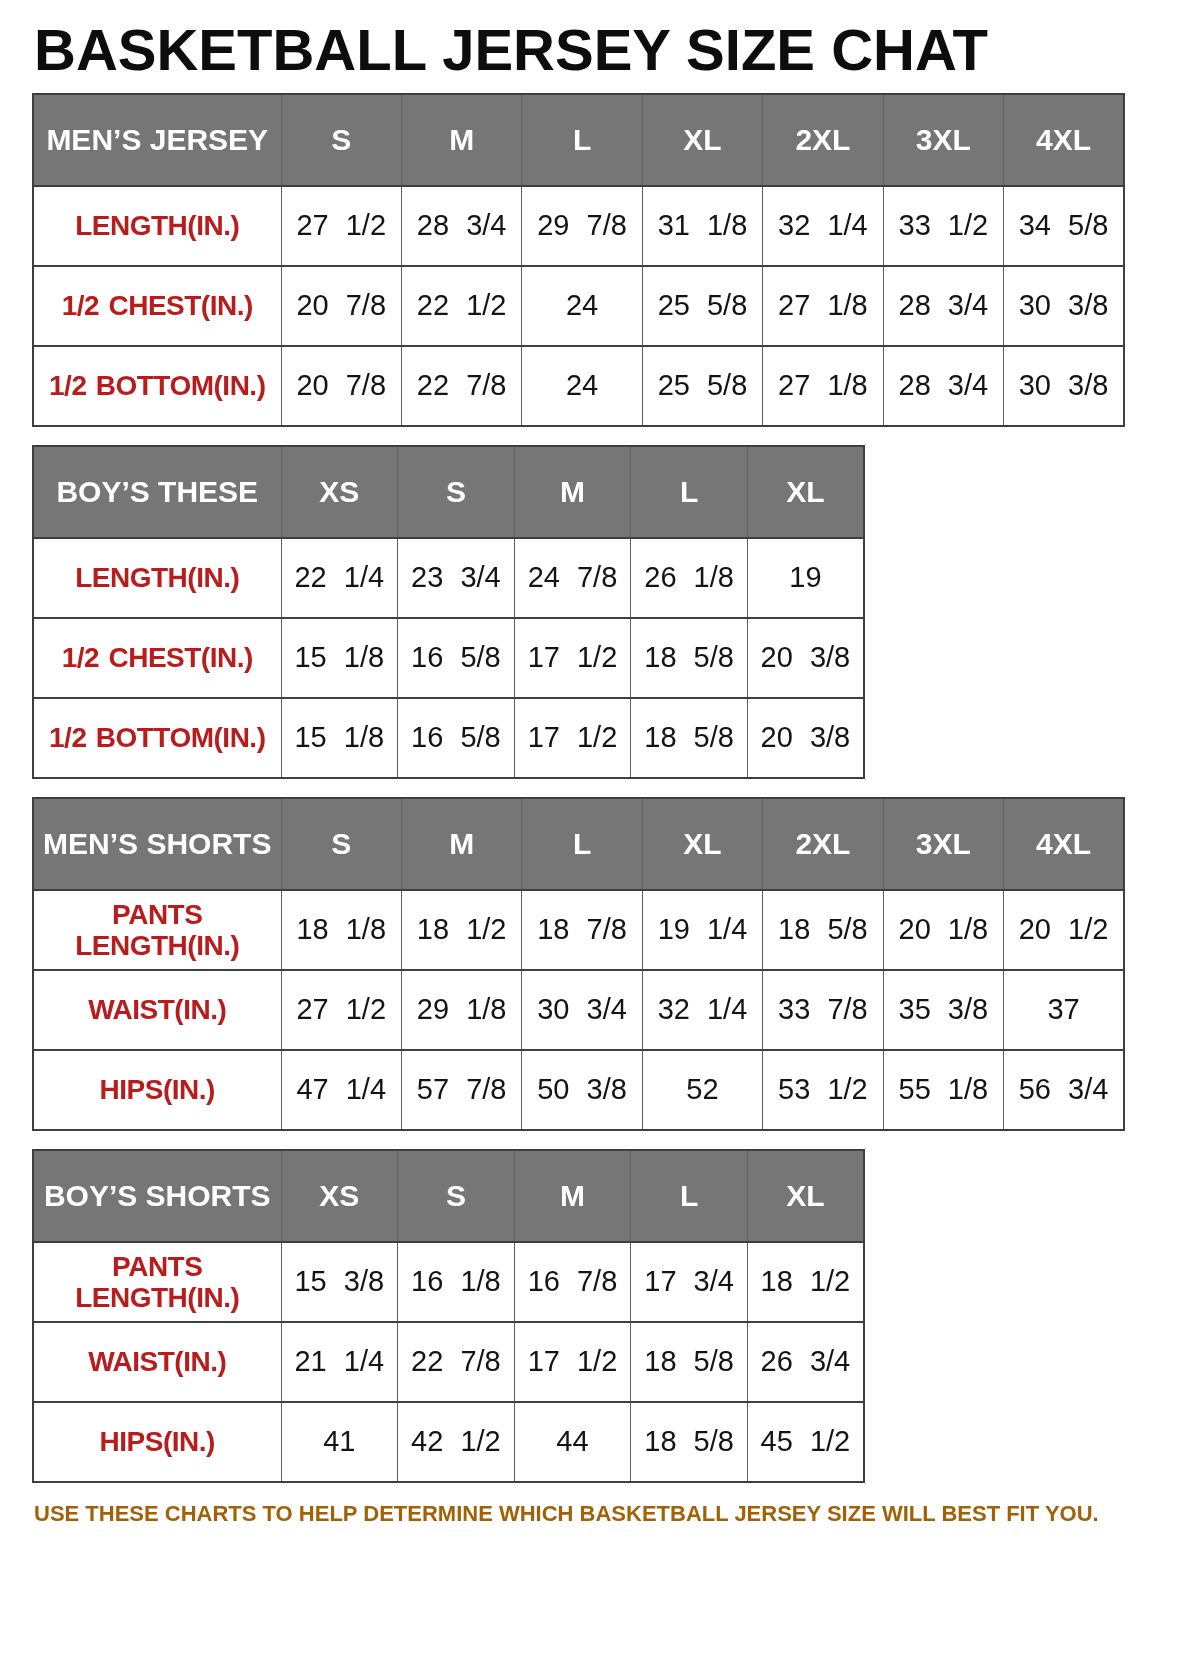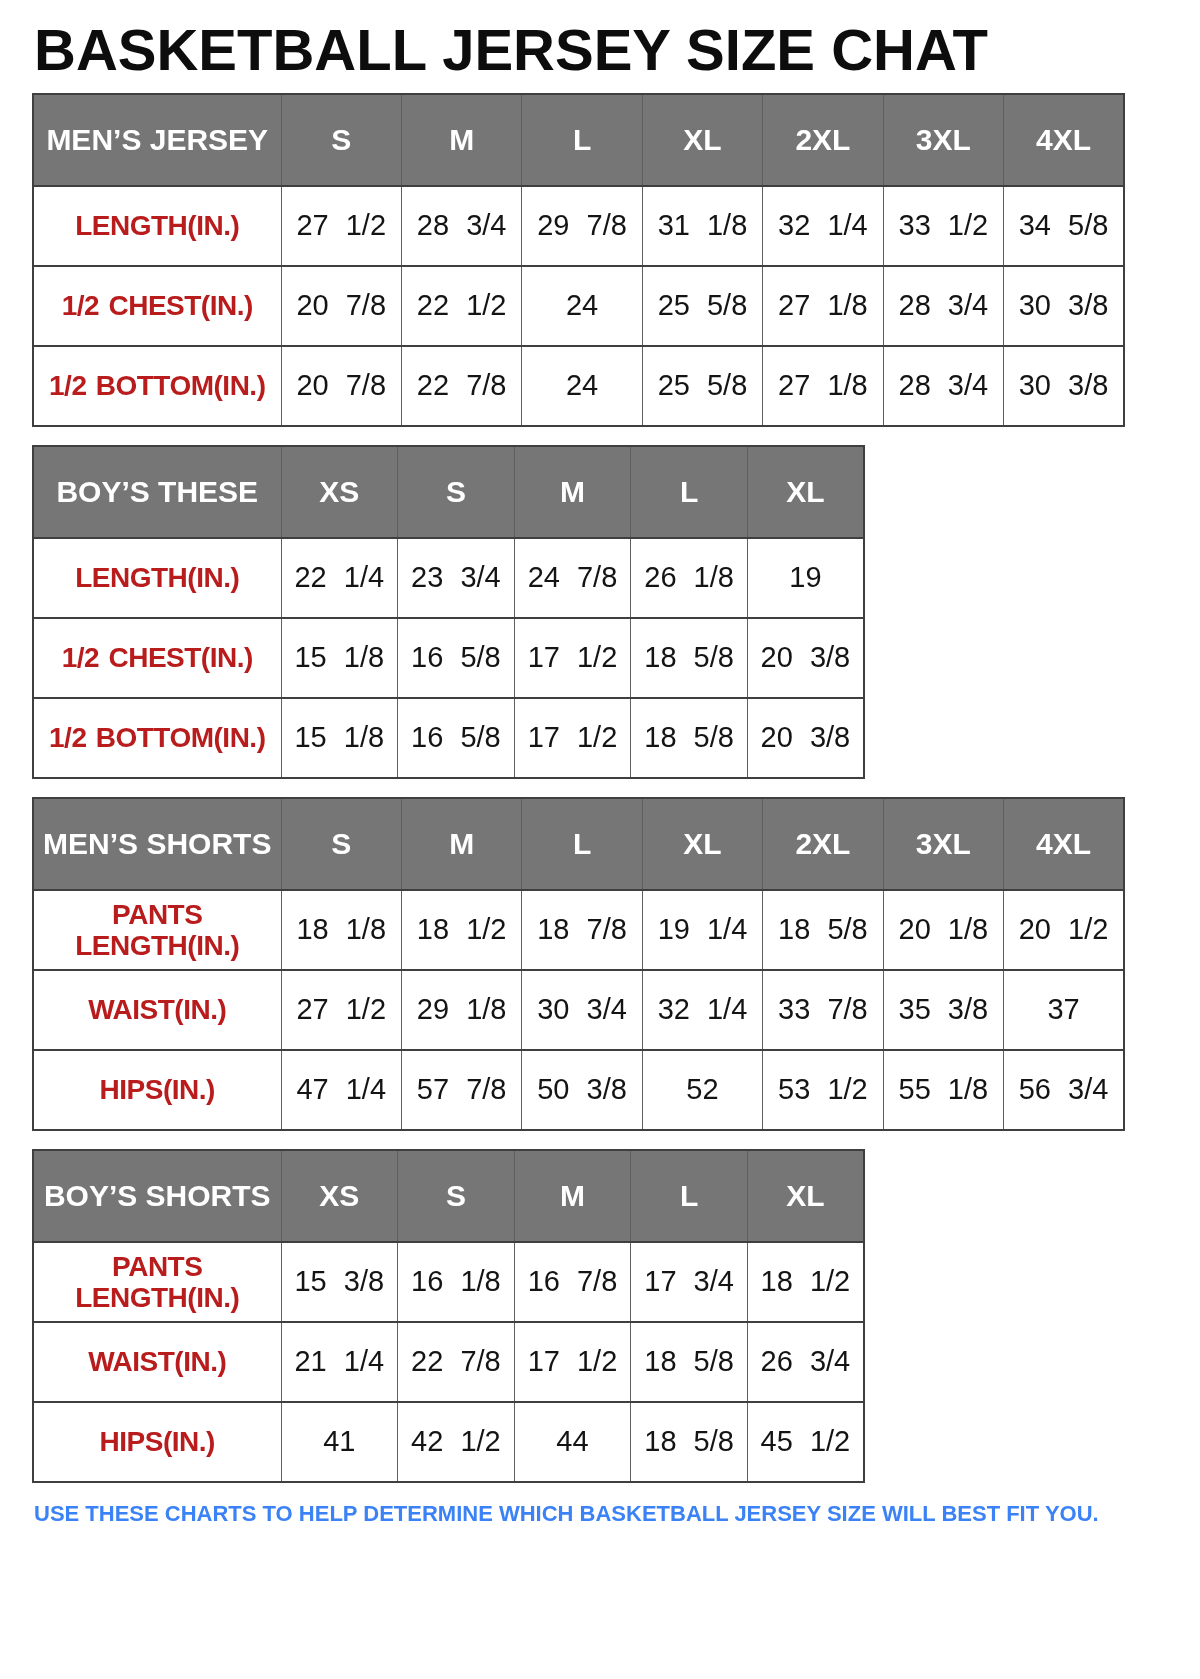--- a/index.html
+++ b/index.html
@@ -76,21 +76,21 @@
     letter-spacing: -0.5px;
     word-spacing: 2px;
     line-height: 1.12;
     color: #b91c1c;
   }
   .footer-note {
     margin: 14px 0 0 2px;
     font-size: 22px;
     font-weight: 700;
     font-stretch: condensed;
-    color: #3b82f6;
+    color: #a16207;
     white-space: nowrap;
   }
 </style>
 </head>
 <body>
 
 <div class="page">
   <h1 class="page-title">BASKETBALL JERSEY SIZE CHAT</h1>
 
   <table class="size-table cols-7">

